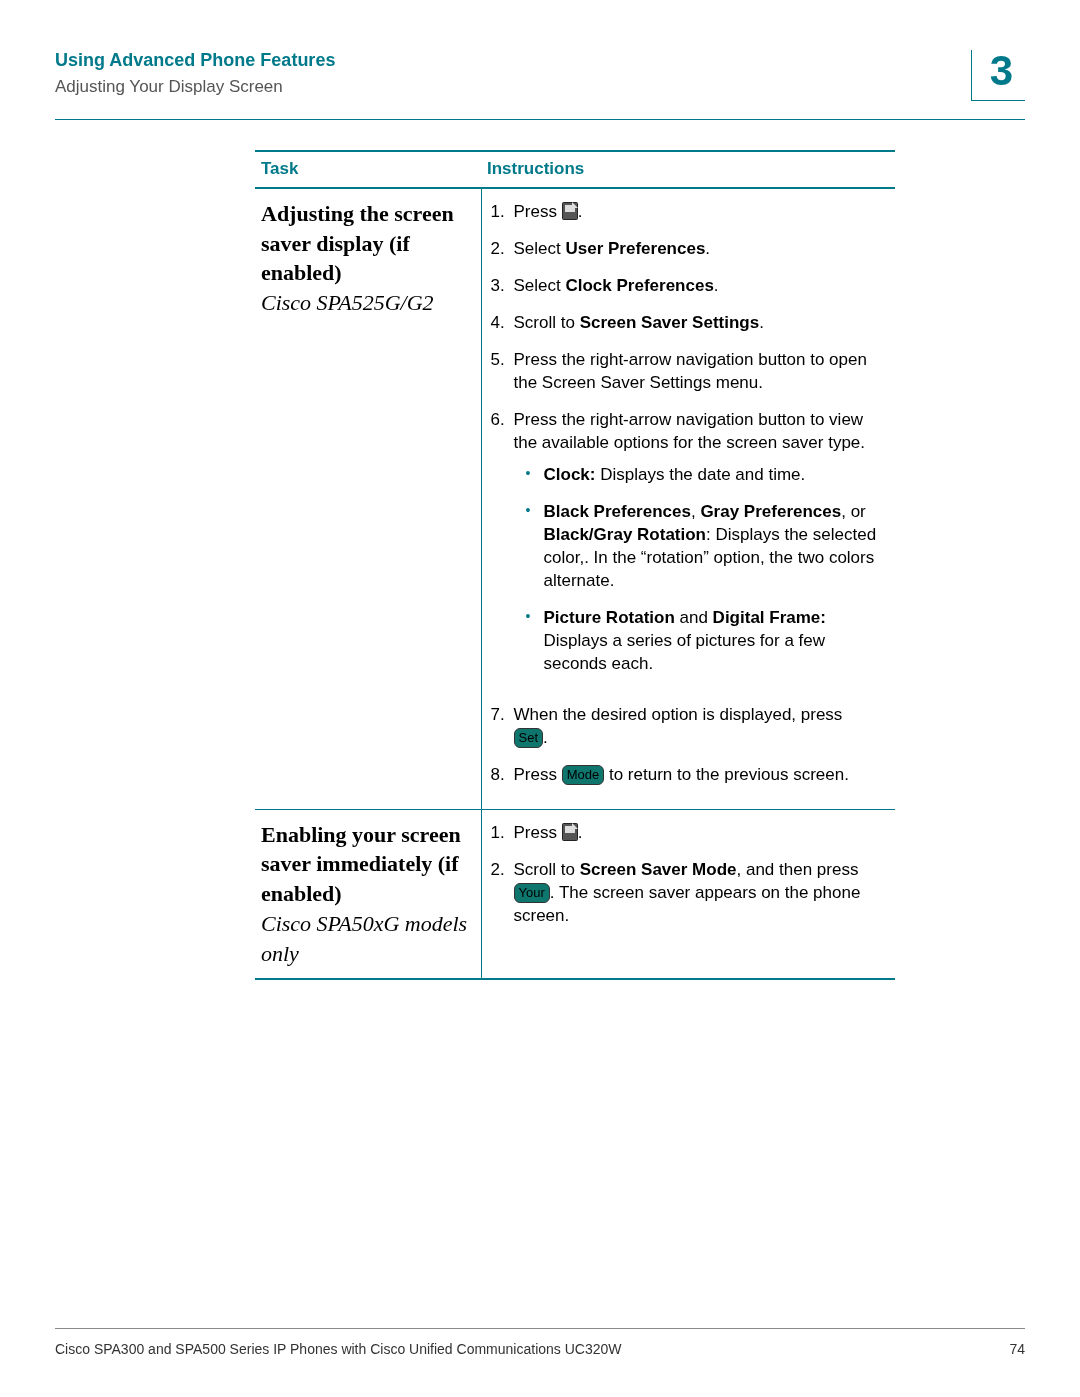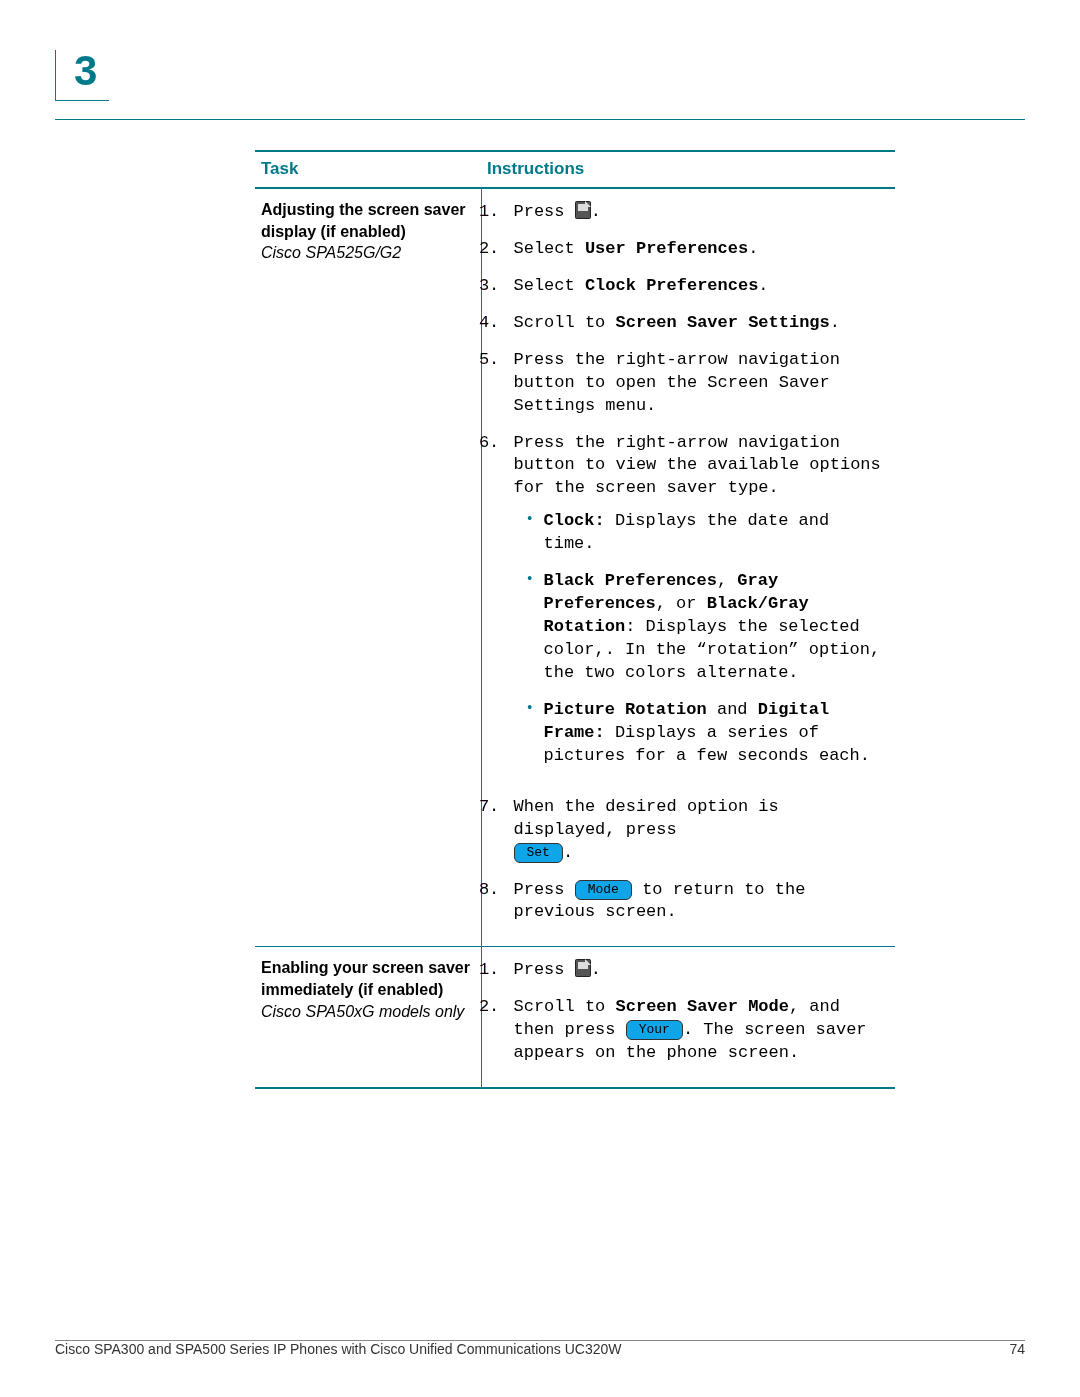--- a/index.html
+++ b/index.html
@@ -73,31 +73,31 @@
     vertical-align: top;
   }
   table.task-table th.col-task { width: 210px; }
   table.task-table td {
     border-bottom: 1px solid #007a8a;
     padding: 10px 6px 10px 6px;
     vertical-align: top;
   }
   table.task-table td.task-cell {
     border-right: 1px solid #007a8a;
-    font-size: 16px;
+    font-size: 22px;
+    font-family: Liberation Serif, serif;
   }
   table.task-table tr:last-child td {
     border-bottom: 2px solid #007a8a;
   }
   .task-name { font-weight: bold; }
   .task-model { font-style: italic; }
   ol.steps {
     margin: 0;
     padding-left: 22px;
-    font-family: Liberation Mono, monospace;
   }
   ol.steps > li {
     padding: 2px 0 12px 4px;
   }
   ul.sub {
     list-style: none;
     margin: 10px 0 0 0;
     padding-left: 12px;
   }
   ul.sub > li {
@@ -109,50 +109,54 @@
     position: absolute;
     left: 0;
     top: 0;
     color: #007a8a;
     font-size: 14px;
   }
   .softkey {
     display: inline-block;
     border: 1px solid #333;
     border-radius: 6px;
-    padding: 0 12px;
+    padding: 0 4px;
     font-size: 13px;
     line-height: 18px;
     vertical-align: 1px;
-    background: #0ea5e9;
+    background: #0f766e;
   }
   .setup-icon {
     display: inline-block;
     vertical-align: -3px;
   }
   .footer {
     position: absolute;
     bottom: 40px;
     left: 55px;
     right: 55px;
     border-top: 1px solid #888;
-    padding-top: 0;
+    padding-top: 12px;
     font-size: 14px;
     color: #333;
     display: flex;
     justify-content: space-between;
   }
   b { font-weight: bold; }
 </style>
 </head>
 <body>
 
 <div class="page">
 
   <div class="header-row">
+    <div class="header-left">
+      <div class="chapter-title">Using Advanced Phone Features</div>
+      <div class="section-title">Adjusting Your Display Screen</div>
+    </div>
     <div class="chapter-number-box">3</div>
   </div>
   <hr class="header-rule">
 
   <div class="content">
     <table class="task-table">
       <thead>
         <tr>
           <th class="col-task">Task</th>
           <th>Instructions</th>

